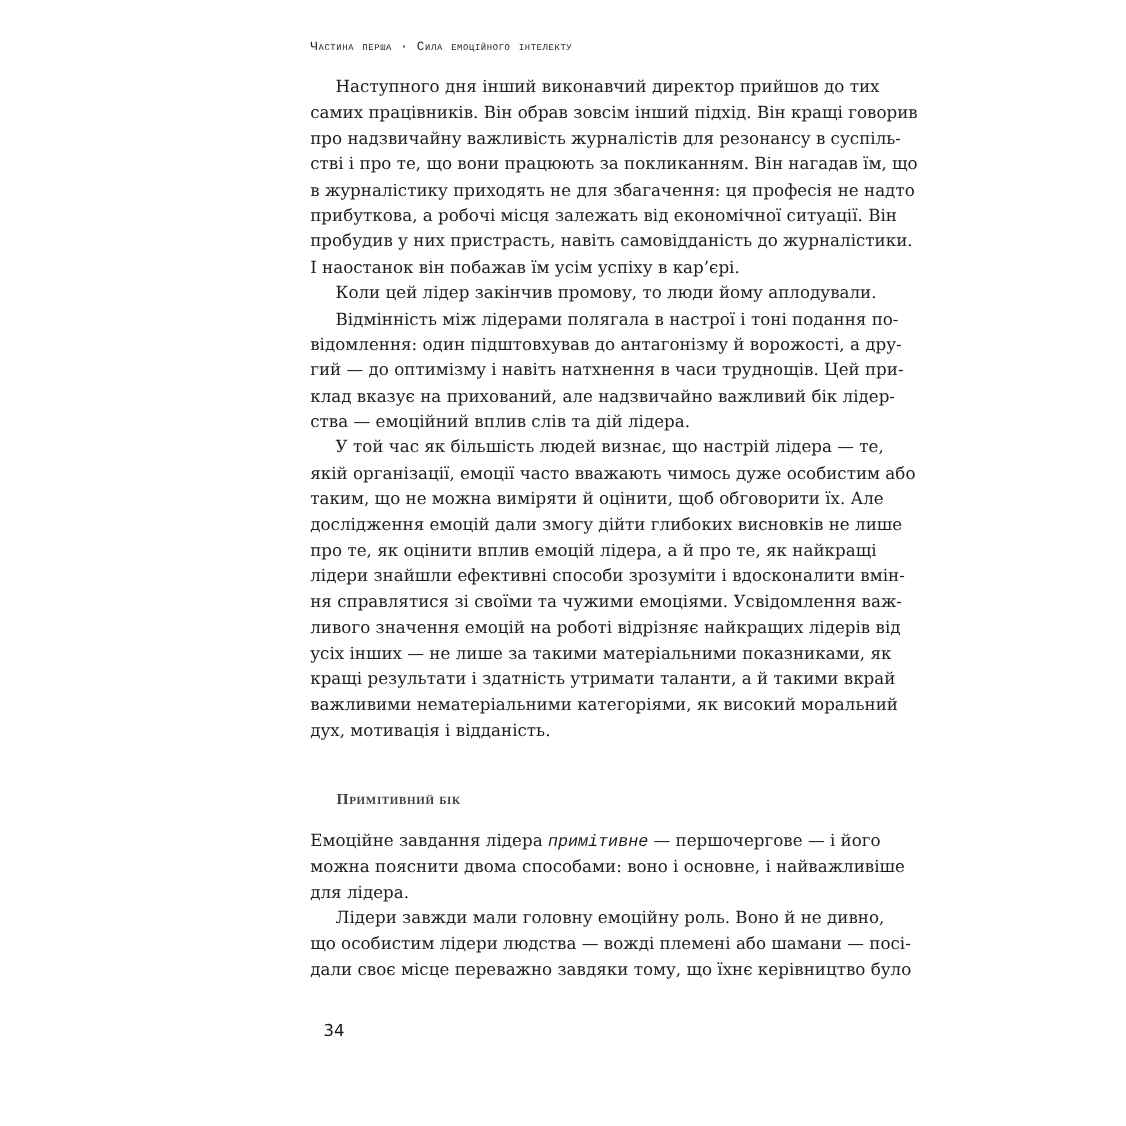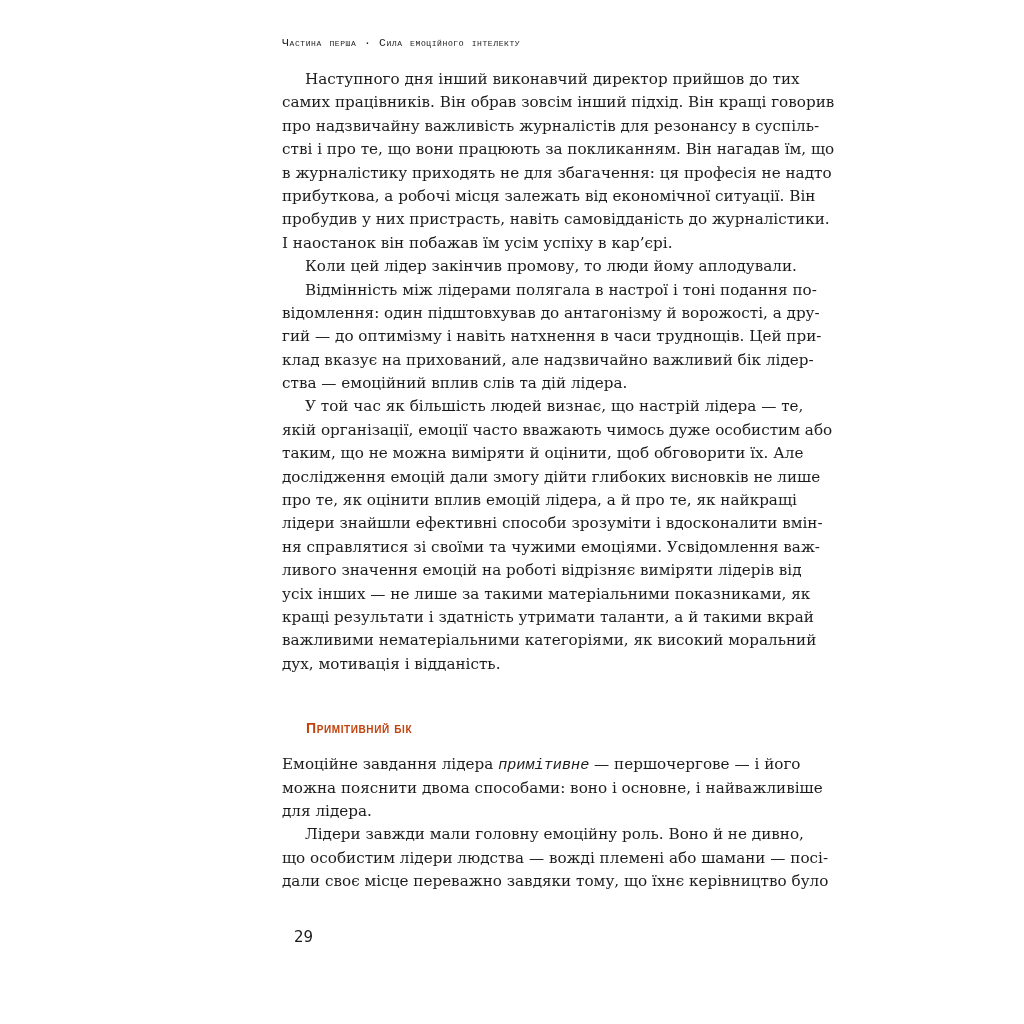--- a/index.html
+++ b/index.html
@@ -14,22 +14,22 @@
     position:absolute; left:12px; top:68px; width:512px;
     font-family:"DejaVu Serif", serif; font-size:15.2px; line-height:23.4px;
     color:#1c1c1c;
   }
   .line { display:block; white-space:nowrap; text-align:justify; text-align-last:justify; height:23.4px; }
   .line.last { text-align-last:left; }
   .line.indent { padding-left:23px; }
   .gap { height:37px; }
   .section-heading {
     display:block; padding-left:24px; height:30px; line-height:30px;
-    font-family:Liberation Sans, sans-serif; font-weight:bold; font-size:14px;
-    font-variant:small-caps; letter-spacing:0.6px; color:#c2410c;
+    font-family:Liberation Serif, serif; font-weight:bold; font-size:14px;
+    font-variant:small-caps; letter-spacing:0.6px; color:#404040;
   }
   .after-heading { height:10px; }
   em { font-style:italic;font-family:Liberation Mono, monospace; }
   .page-number {
     position:absolute; left:24px; top:928px;
     font-family:"DejaVu Sans", sans-serif; font-size:15px; color:#1a1a1a;
   }
 </style>
 </head>
 <body>
@@ -63,21 +63,21 @@
     </div>
 
     <div>
       <span class="line indent">У той час як більшість людей визнає, що настрій лідера — те,</span>
       <span class="line">якій організації, емоції часто вважають чимось дуже особистим або</span>
       <span class="line">таким, що не можна виміряти й оцінити, щоб обговорити їх. Але</span>
       <span class="line">дослідження емоцій дали змогу дійти глибоких висновків не лише</span>
       <span class="line">про те, як оцінити вплив емоцій лідера, а й про те, як найкращі</span>
       <span class="line">лідери знайшли ефективні способи зрозуміти і вдосконалити вмін-</span>
       <span class="line">ня справлятися зі своїми та чужими емоціями. Усвідомлення важ-</span>
-      <span class="line">ливого значення емоцій на роботі відрізняє виміряти лідерів від</span>
+      <span class="line">ливого значення емоцій на роботі відрізняє найкращих лідерів від</span>
       <span class="line">усіх інших — не лише за такими матеріальними показниками, як</span>
       <span class="line">кращі результати і здатність утримати таланти, а й такими вкрай</span>
       <span class="line">важливими нематеріальними категоріями, як високий моральний</span>
       <span class="line last">дух, мотивація і відданість.</span>
     </div>
 
     <div class="gap"></div>
 
     <span class="section-heading">Примітивний бік</span>
     <div class="after-heading"></div>
@@ -88,14 +88,14 @@
       <span class="line last">для лідера.</span>
     </div>
 
     <div>
       <span class="line indent">Лідери завжди мали головну емоційну роль. Воно й не дивно,</span>
       <span class="line">що особистим лідери людства — вожді племені або шамани — посі-</span>
       <span class="line">дали своє місце переважно завдяки тому, що їхнє керівництво було</span>
     </div>
   </div>
 
-  <div class="page-number">29</div>
+  <div class="page-number">34</div>
 </div>
 
 </body></html>

